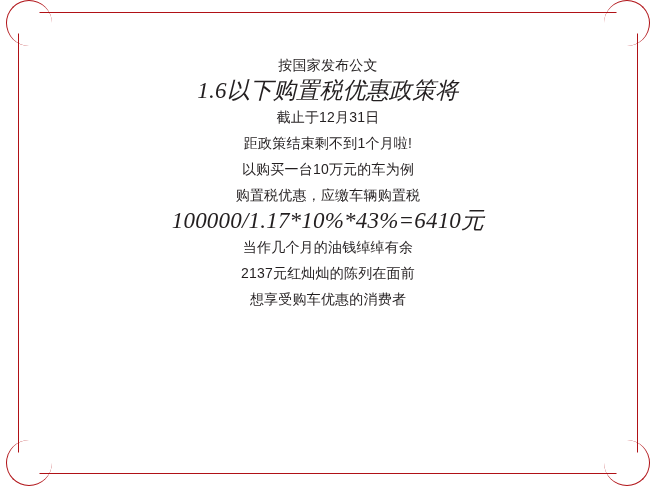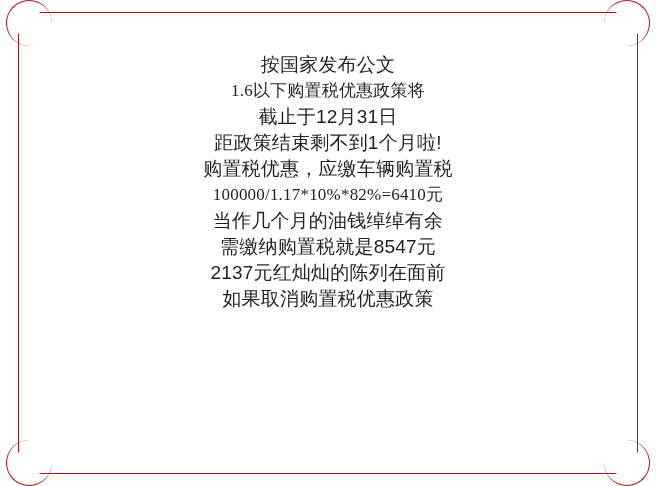--- a/index.html
+++ b/index.html
@@ -73,28 +73,29 @@
   
   #message {
     position: absolute;
     left: 40px;
     right: 40px;
     top: 52px;
     text-align: center;
   }
   .line {
     color: #231f20;
-    font-size: 19px;
+    font-size: 14px;
     line-height: 26px;
     letter-spacing: 0.2px;
     white-space: pre;
   }
   .line.numeric {
     font-family: "Liberation Serif", serif;
-    font-size: 17px;
+    font-size: 23px;
+    font-style: italic;
   }
 </style>
 </head>
 <body>
 
 <div id="poster">
 
   <div class="frame-border"></div>
 
   <div class="corner tl">
@@ -112,21 +113,21 @@
   <div class="corner br">
     <div class="mask"></div>
     <div class="arc"></div>
   </div>
 
   <div id="message">
     <div class="line">按国家发布公文</div>
     <div class="line numeric">1.6以下购置税优惠政策将</div>
     <div class="line">截止于12月31日</div>
     <div class="line">距政策结束剩不到1个月啦!</div>
+    <div class="line">以购买一台10万元的车为例</div>
     <div class="line">购置税优惠，应缴车辆购置税</div>
-    <div class="line numeric">100000/1.17*10%*82%=6410元</div>
+    <div class="line numeric">100000/1.17*10%*43%=6410元</div>
     <div class="line">当作几个月的油钱绰绰有余</div>
-    <div class="line">需缴纳购置税就是8547元</div>
     <div class="line">2137元红灿灿的陈列在面前</div>
-    <div class="line">如果取消购置税优惠政策</div>
+    <div class="line">想享受购车优惠的消费者</div>
   </div>
 
 </div>
 
 </body></html>

